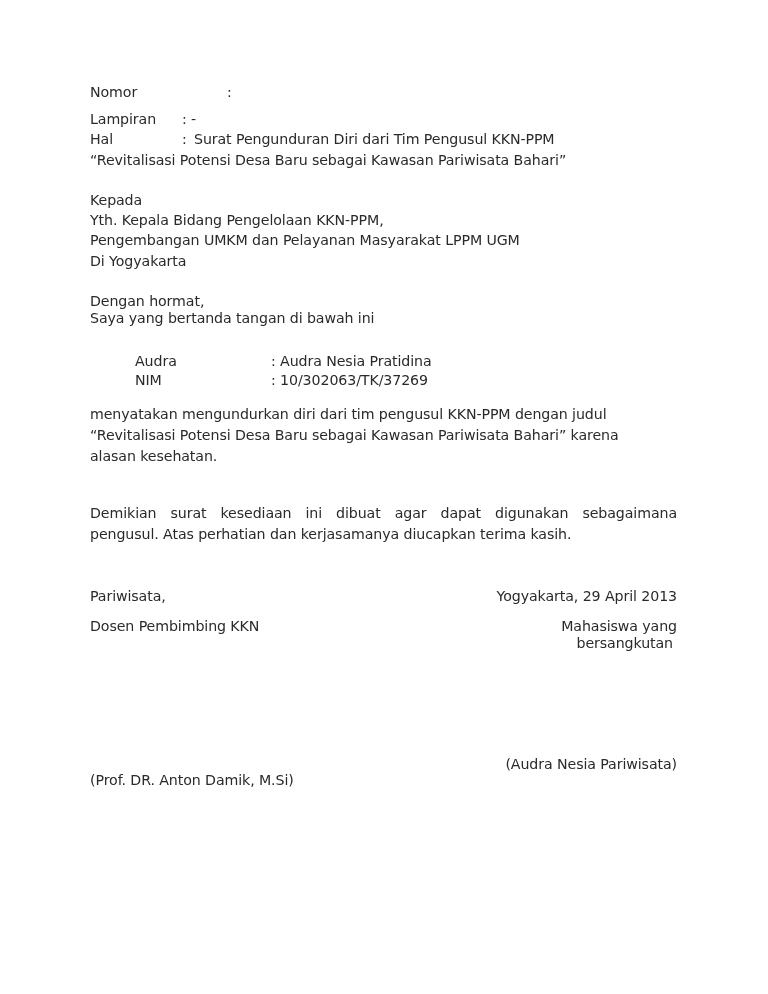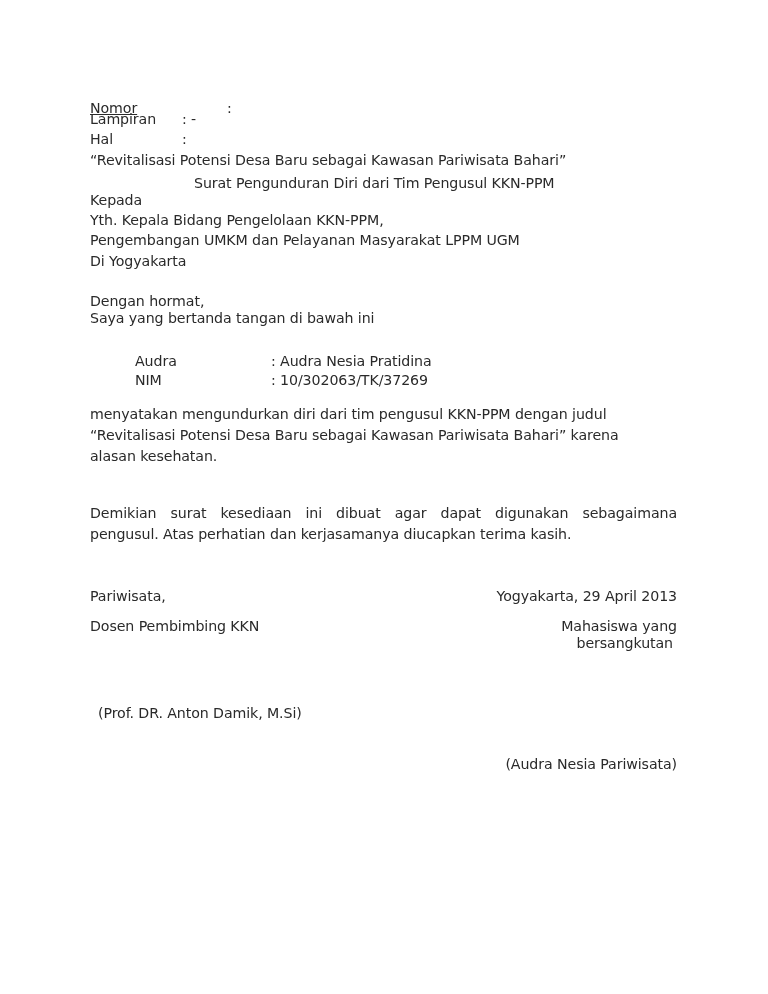--- a/index.html
+++ b/index.html
@@ -33,32 +33,32 @@
       line-height: 21px;
       white-space: normal;
     }
     .justify-full {
       text-align-last: justify;
     }
   </style>
 </head>
 <body>
 
-<div class="line left" style="top:98px;text-decoration:underline;">
+<div class="line left" style="top:82px;">
   <span>Nomor</span>
   <span style="position:absolute; left:137px;">:</span>
 </div>
 <div class="line left" style="top:109px;">
   <span>Lampiran</span>
   <span style="position:absolute; left:92px;">: -</span>
 </div>
 <div class="line left" style="top:129px;">
   <span>Hal</span>
   <span style="position:absolute; left:92px;">:</span>
-  <span style="position:absolute; left:104px;margin-top:44px;">Surat Pengunduran Diri dari Tim Pengusul KKN-PPM</span>
+  <span style="position:absolute; left:104px;">Surat Pengunduran Diri dari Tim Pengusul KKN-PPM</span>
 </div>
 <div class="line left" style="top:150px;">“Revitalisasi Potensi Desa Baru sebagai Kawasan Pariwisata Bahari”</div>
 
 <div class="line left" style="top:190px;text-align:center;">Kepada</div>
 <div class="line left" style="top:210px;">Yth. Kepala Bidang Pengelolaan KKN-PPM,</div>
 <div class="line left" style="top:230px;">Pengembangan UMKM dan Pelayanan Masyarakat LPPM UGM</div>
 <div class="line left" style="top:251px;">Di Yogyakarta</div>
 
 <div class="line left" style="top:291px;">Dengan hormat,</div>
 <div class="line left" style="top:308px;">Saya yang bertanda tangan di bawah ini</div>
@@ -79,14 +79,14 @@
 <div class="justify justify-full" style="top:503px;">Demikian surat kesediaan ini dibuat agar dapat digunakan sebagaimana</div>
 <div class="line left" style="top:524px;">pengusul. Atas perhatian dan kerjasamanya diucapkan terima kasih.</div>
 
 <div class="line left" style="top:586px;">Pariwisata,</div>
 <div class="line right-edge" style="top:586px;">Yogyakarta, 29 April 2013</div>
 
 <div class="line left" style="top:616px;text-align:right;">Dosen Pembimbing KKN</div>
 <div class="line right-edge" style="top:616px;">Mahasiswa yang</div>
 <div class="line right-edge" style="top:633px; right:95px;">bersangkutan</div>
 
-<div class="line left" style="top:703px;margin-left:8px;">(Prof. DR. Anton Damik, M.Si)</div>
+<div class="line left" style="top:770px;">(Prof. DR. Anton Damik, M.Si)</div>
 <div class="line right-edge" style="top:754px;">(Audra Nesia Pariwisata)</div>
 
 </body></html>

